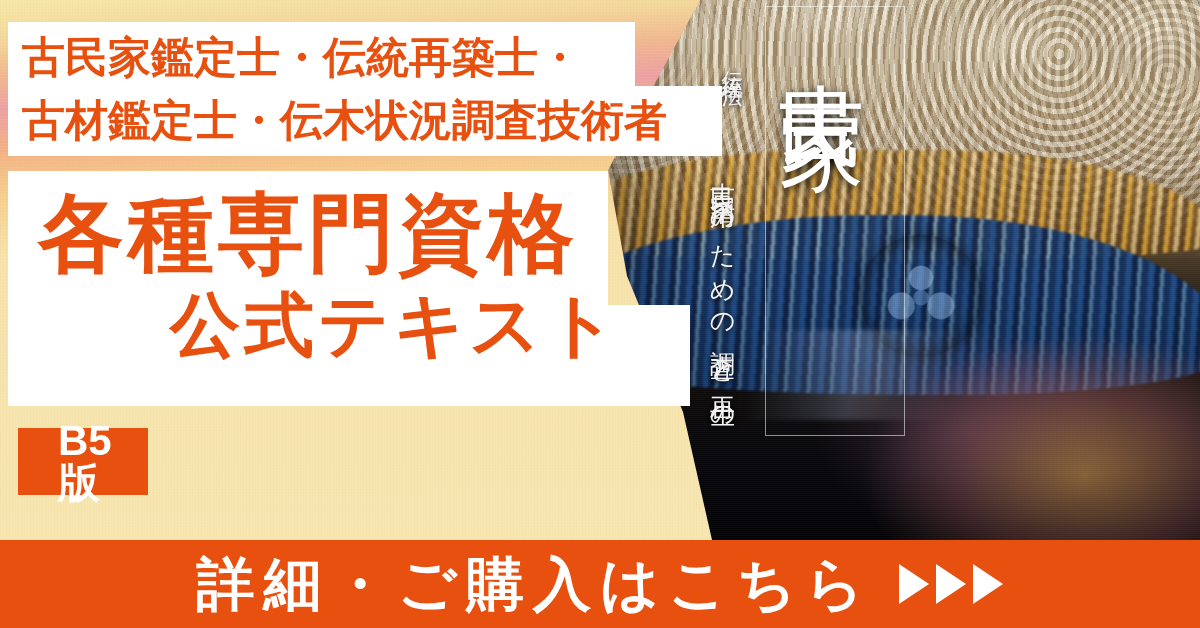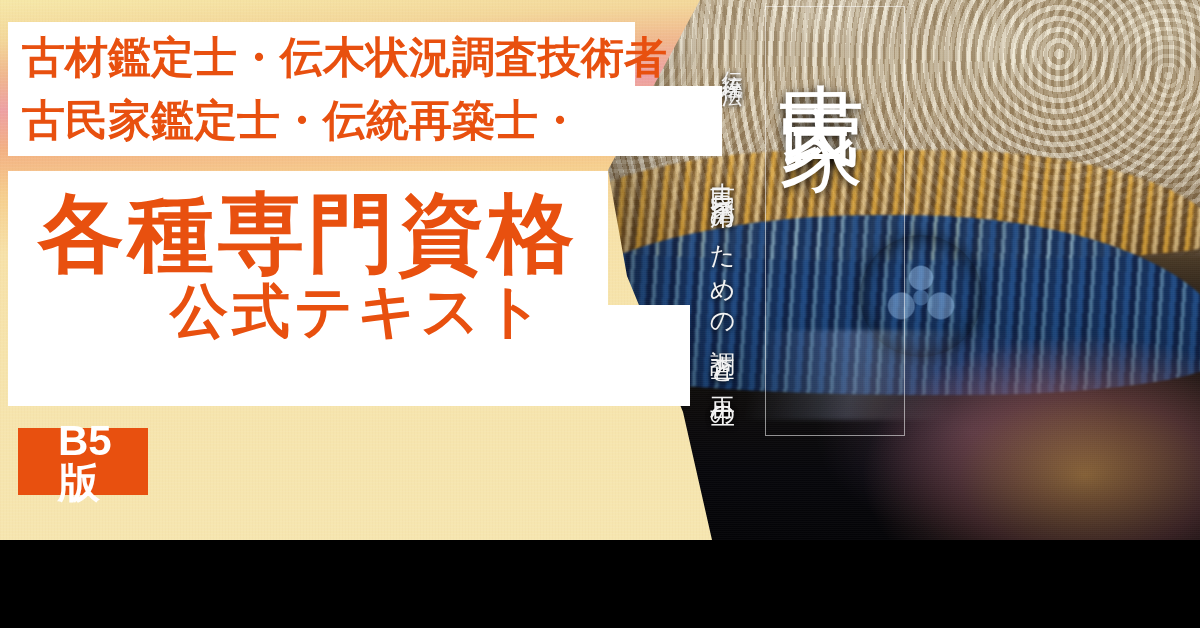--- a/index.html
+++ b/index.html
@@ -224,22 +224,22 @@
     color: #e8500f;
     white-space: nowrap;
     line-height: 1;
   }
   .bigline-1 {
     left: 38px; top: 190px;
     font-size: 86px;
     letter-spacing: 4px;
   }
   .bigline-2 {
-    left: 170px; top: 282px;
-    font-size: 58px;
+    left: 170px; top: 290px;
+    font-size: 70px;
     letter-spacing: 4px;
   }
 
   
   .badge-b5 {
     position: absolute;
     left: 18px; top: 428px;
     width: 130px; height: 67px;
     background: #e8500f;
     display: flex;
@@ -320,26 +320,34 @@
     <div class="cover-sub-a">伝統構法</div>
     <div class="cover-sub-b">古民家活用のための調査と再生の</div>
   </div>
 
   <div class="left-panel">
     <div class="left-grain"></div>
   </div>
 
   <div class="card-top"></div>
   <div class="headline">
+    <span class="line">古民家鑑定士・伝統再築士・</span>
     <span class="line">古材鑑定士・伝木状況調査技術者</span>
-    <span class="line">古民家鑑定士・伝統再築士・</span>
   </div>
 
   <div class="card-main"></div>
   <div class="bigline-1">各種専門資格</div>
   <div class="bigline-2">公式テキスト</div>
 
   <div class="badge-b5">
     <span>B5版</span>
   </div>
 
+  <div class="cta-bar">
+    <span class="cta-text">詳細・ご購入はこちら</span>
+    <span class="cta-arrows">
+      <i></i>
+      <i></i>
+      <i></i>
+    </span>
+  </div>
 
 </div>
 
 </body></html>

